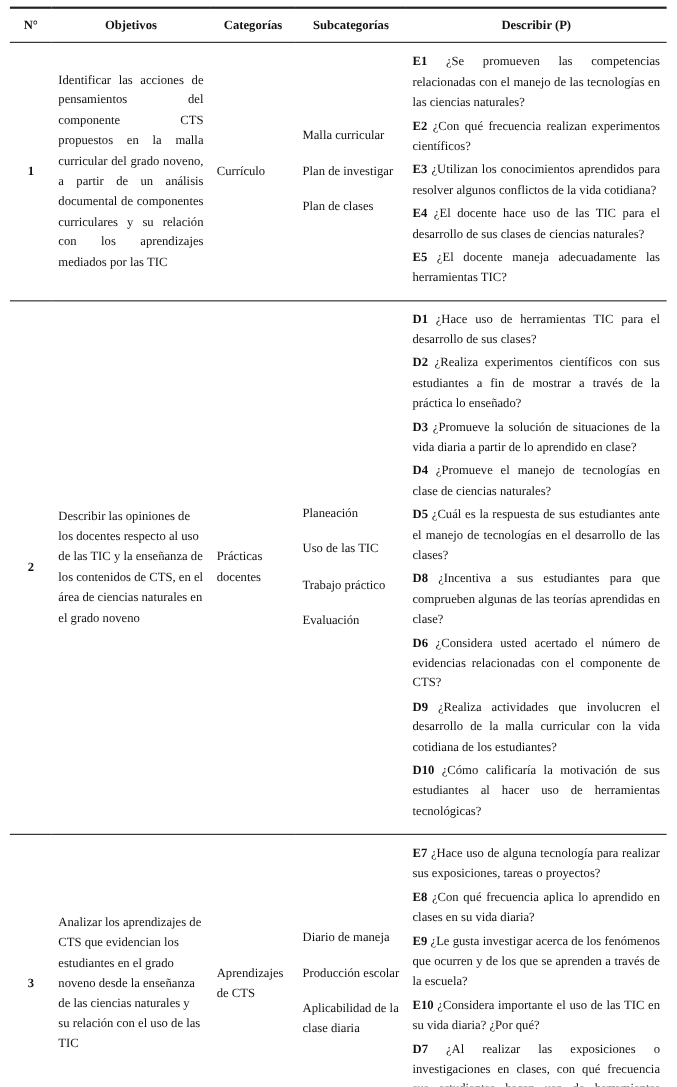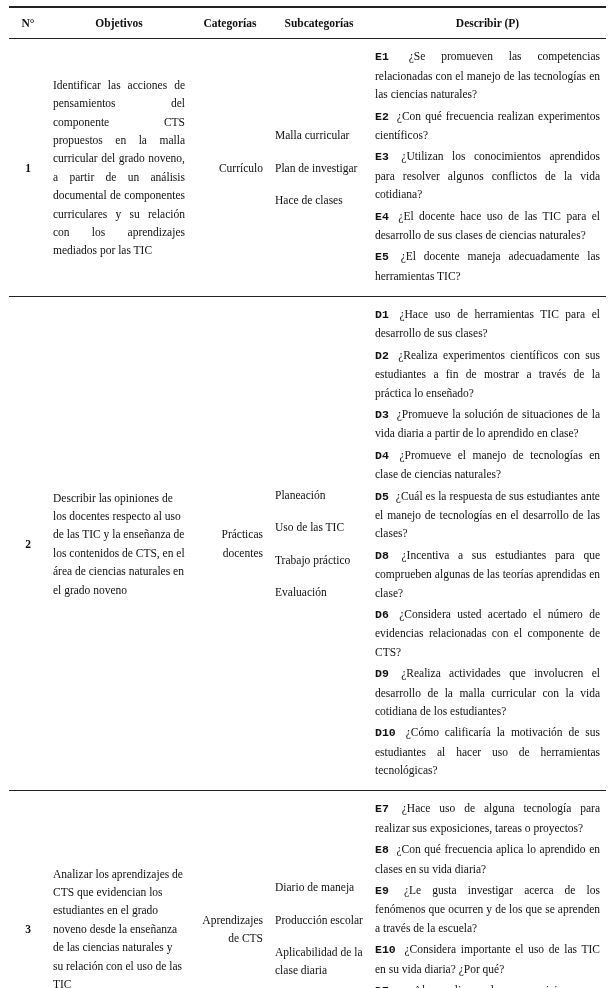--- a/index.html
+++ b/index.html
@@ -39,27 +39,27 @@
   table.matrix tbody tr:last-child {
     border-bottom: none;
   }
   table.matrix td {
     vertical-align: middle;
     padding: 8px 6px;
   }
   .col-num       { width: 26px;  text-align: center; font-weight: bold; }
   .col-objetivo  { width: 132px; text-align: left; font-family: Liberation Serif, serif; }
   .col-objetivo.justify { text-align: justify; }
-  .col-categoria { width: 66px;  text-align: right; }
+  .col-categoria { width: 66px;  text-align: left; }
   .col-subcategoria { width: 88px; text-align: left; margin-top: 16px; }
   .col-preguntas { text-align: justify; vertical-align: top; padding-top: 6px; }
   .subcat { margin: 0 0 14px 0; }
   .subcat:last-child { margin-bottom: 0; }
   p.pregunta { margin: 0 0 3px 0; }
-  p.pregunta b { font-weight: bold; font-family: Liberation Mono, monospace; }
+  p.pregunta b { font-weight: bold; }
 </style>
 </head>
 <body>
 
 <div class="page">
   <table class="matrix">
     <thead>
       <tr>
         <th class="col-num">N°</th>
         <th class="col-objetivo">Objetivos</th>
@@ -69,21 +69,21 @@
       </tr>
     </thead>
     <tbody id="table-body">
         <tr>
           <td class="col-num">1</td>
           <td class="col-objetivo justify">Identificar las acciones de pensamientos del componente CTS propuestos en la malla curricular del grado noveno, a partir de un análisis documental de componentes curriculares y su relación con los aprendizajes mediados por las TIC</td>
           <td class="col-categoria">Currículo</td>
           <td class="col-subcategoria">
             <div class="subcat">Malla curricular</div>
             <div class="subcat">Plan de investigar</div>
-            <div class="subcat">Hace de clases</div>
+            <div class="subcat">Plan de clases</div>
           </td>
           <td class="col-preguntas">
             <p class="pregunta"><b>E1 </b>¿Se promueven las competencias relacionadas con el manejo de las tecnologías en las ciencias naturales?</p>
             <p class="pregunta"><b>E2 </b>¿Con qué frecuencia realizan experimentos científicos?</p>
             <p class="pregunta"><b>E3 </b>¿Utilizan los conocimientos aprendidos para resolver algunos conflictos de la vida cotidiana?</p>
             <p class="pregunta"><b>E4 </b>¿El docente hace uso de las TIC para el desarrollo de sus clases de ciencias naturales?</p>
             <p class="pregunta"><b>E5 </b>¿El docente maneja adecuadamente las herramientas TIC?</p>
           </td>
         </tr>
         <tr>

